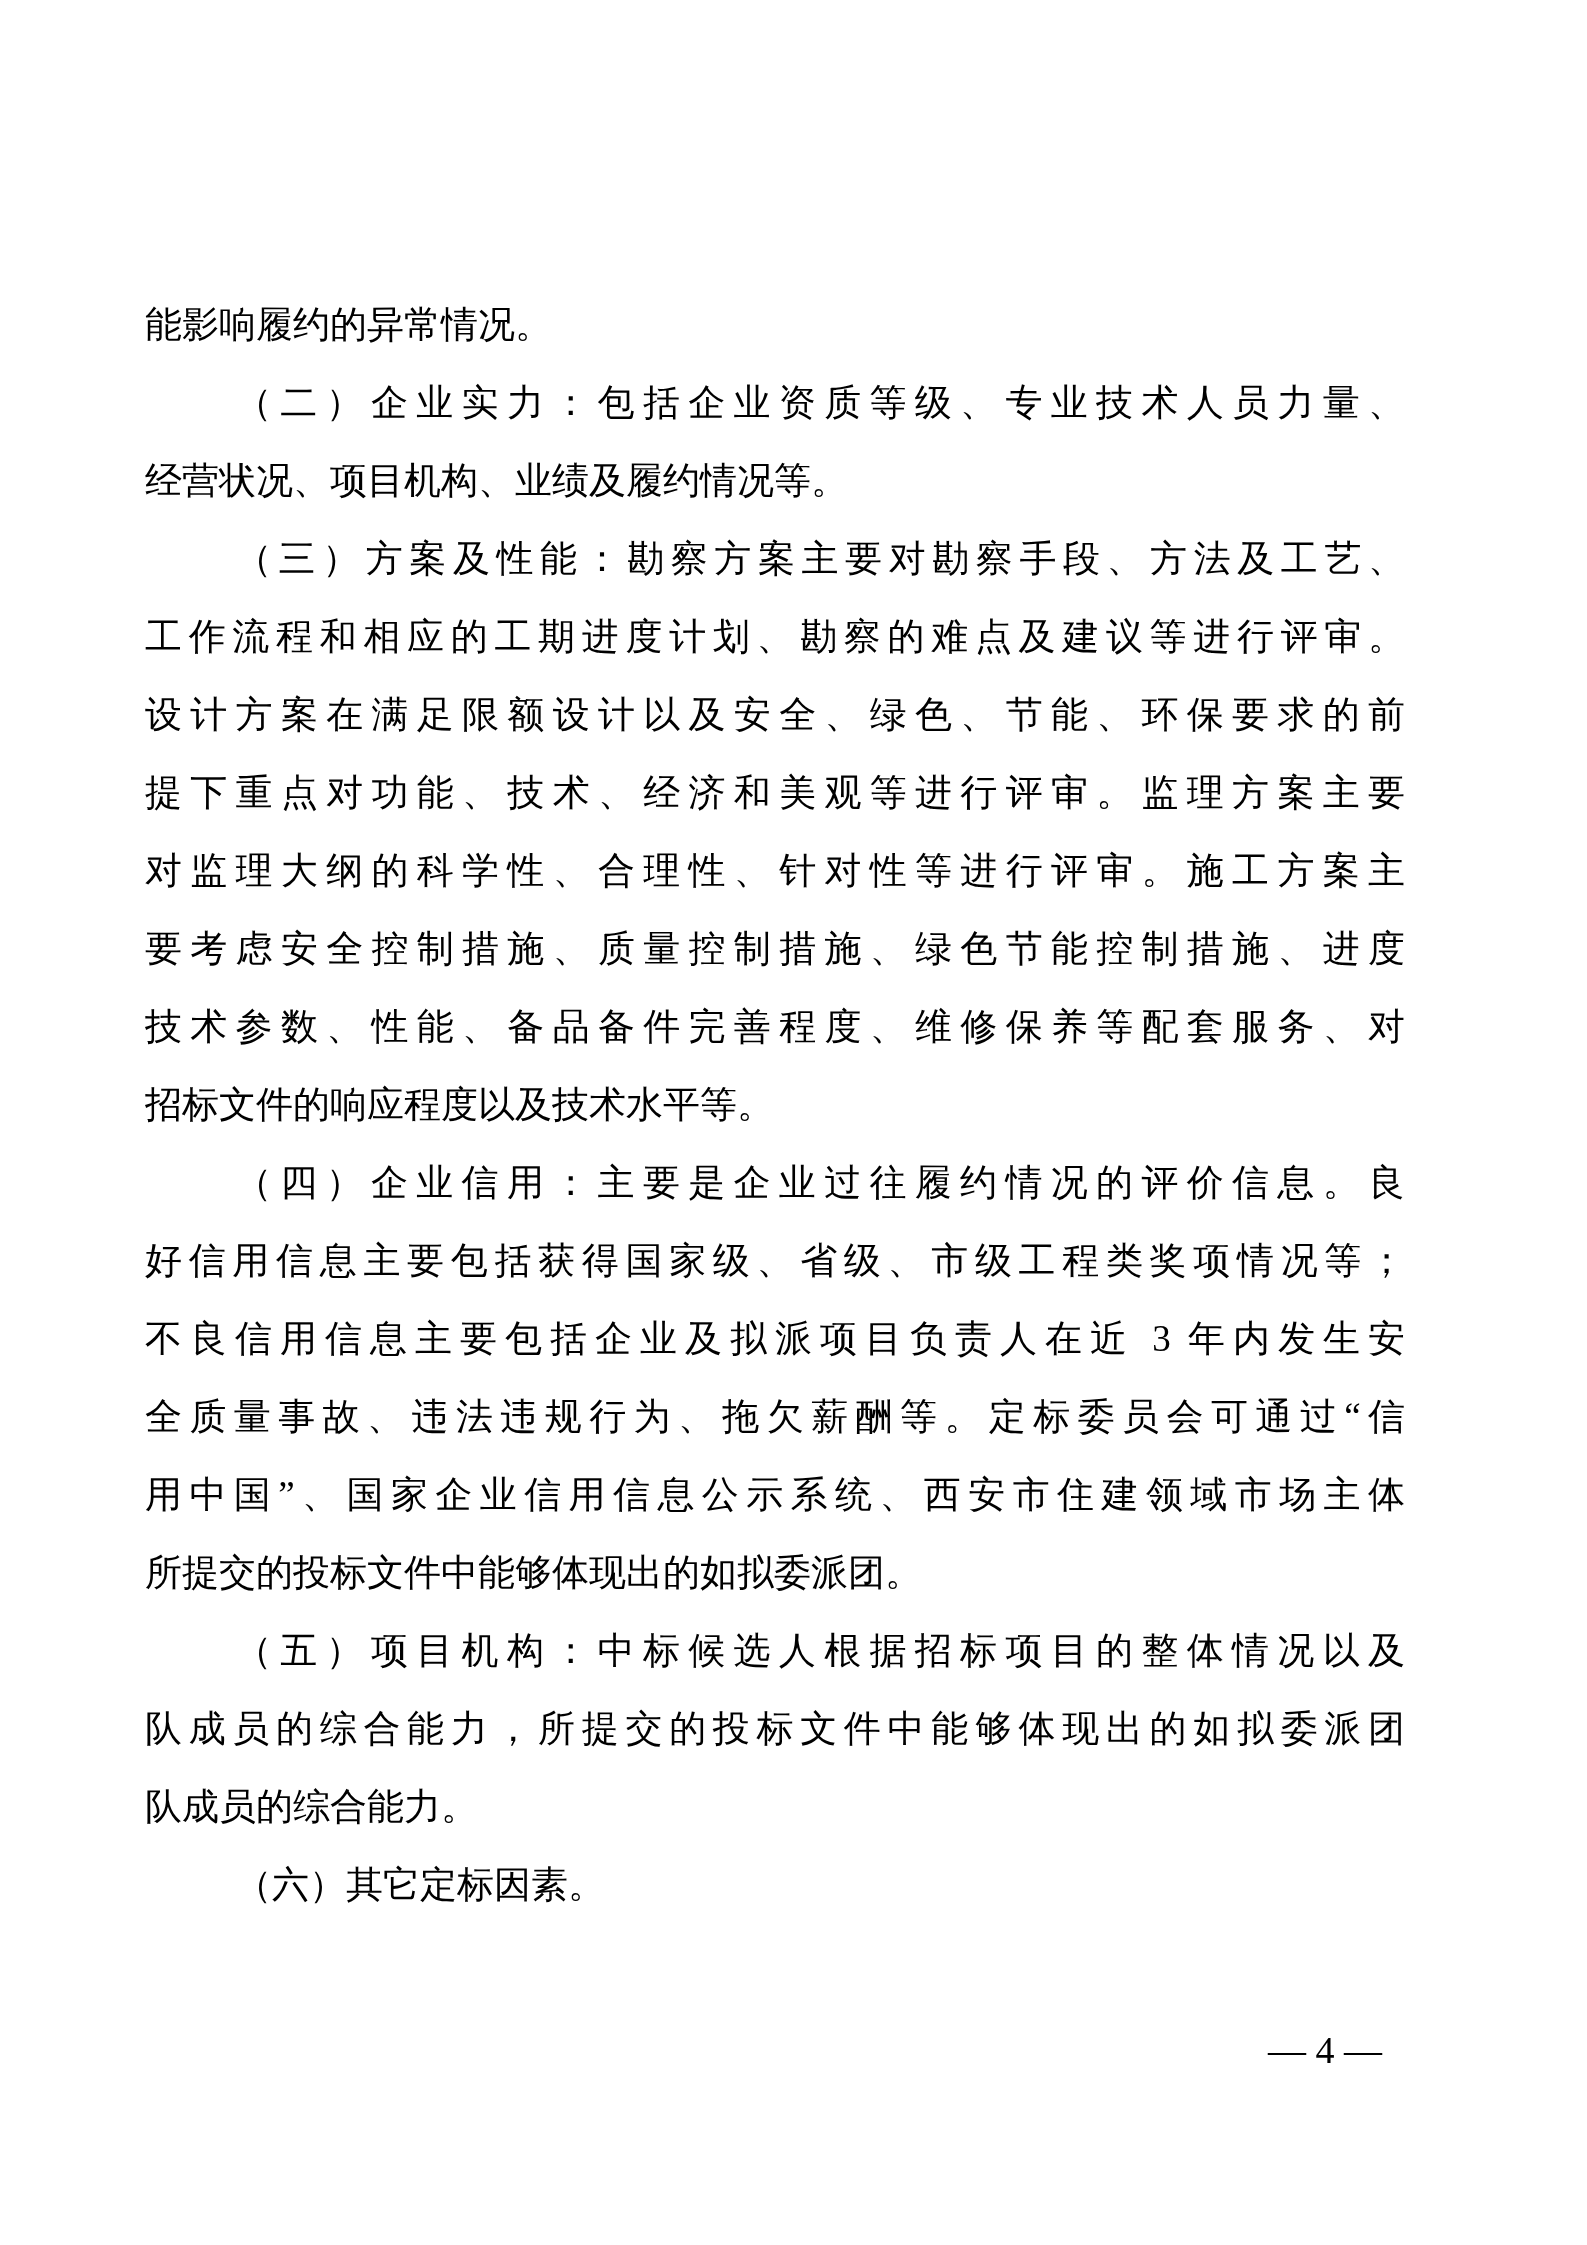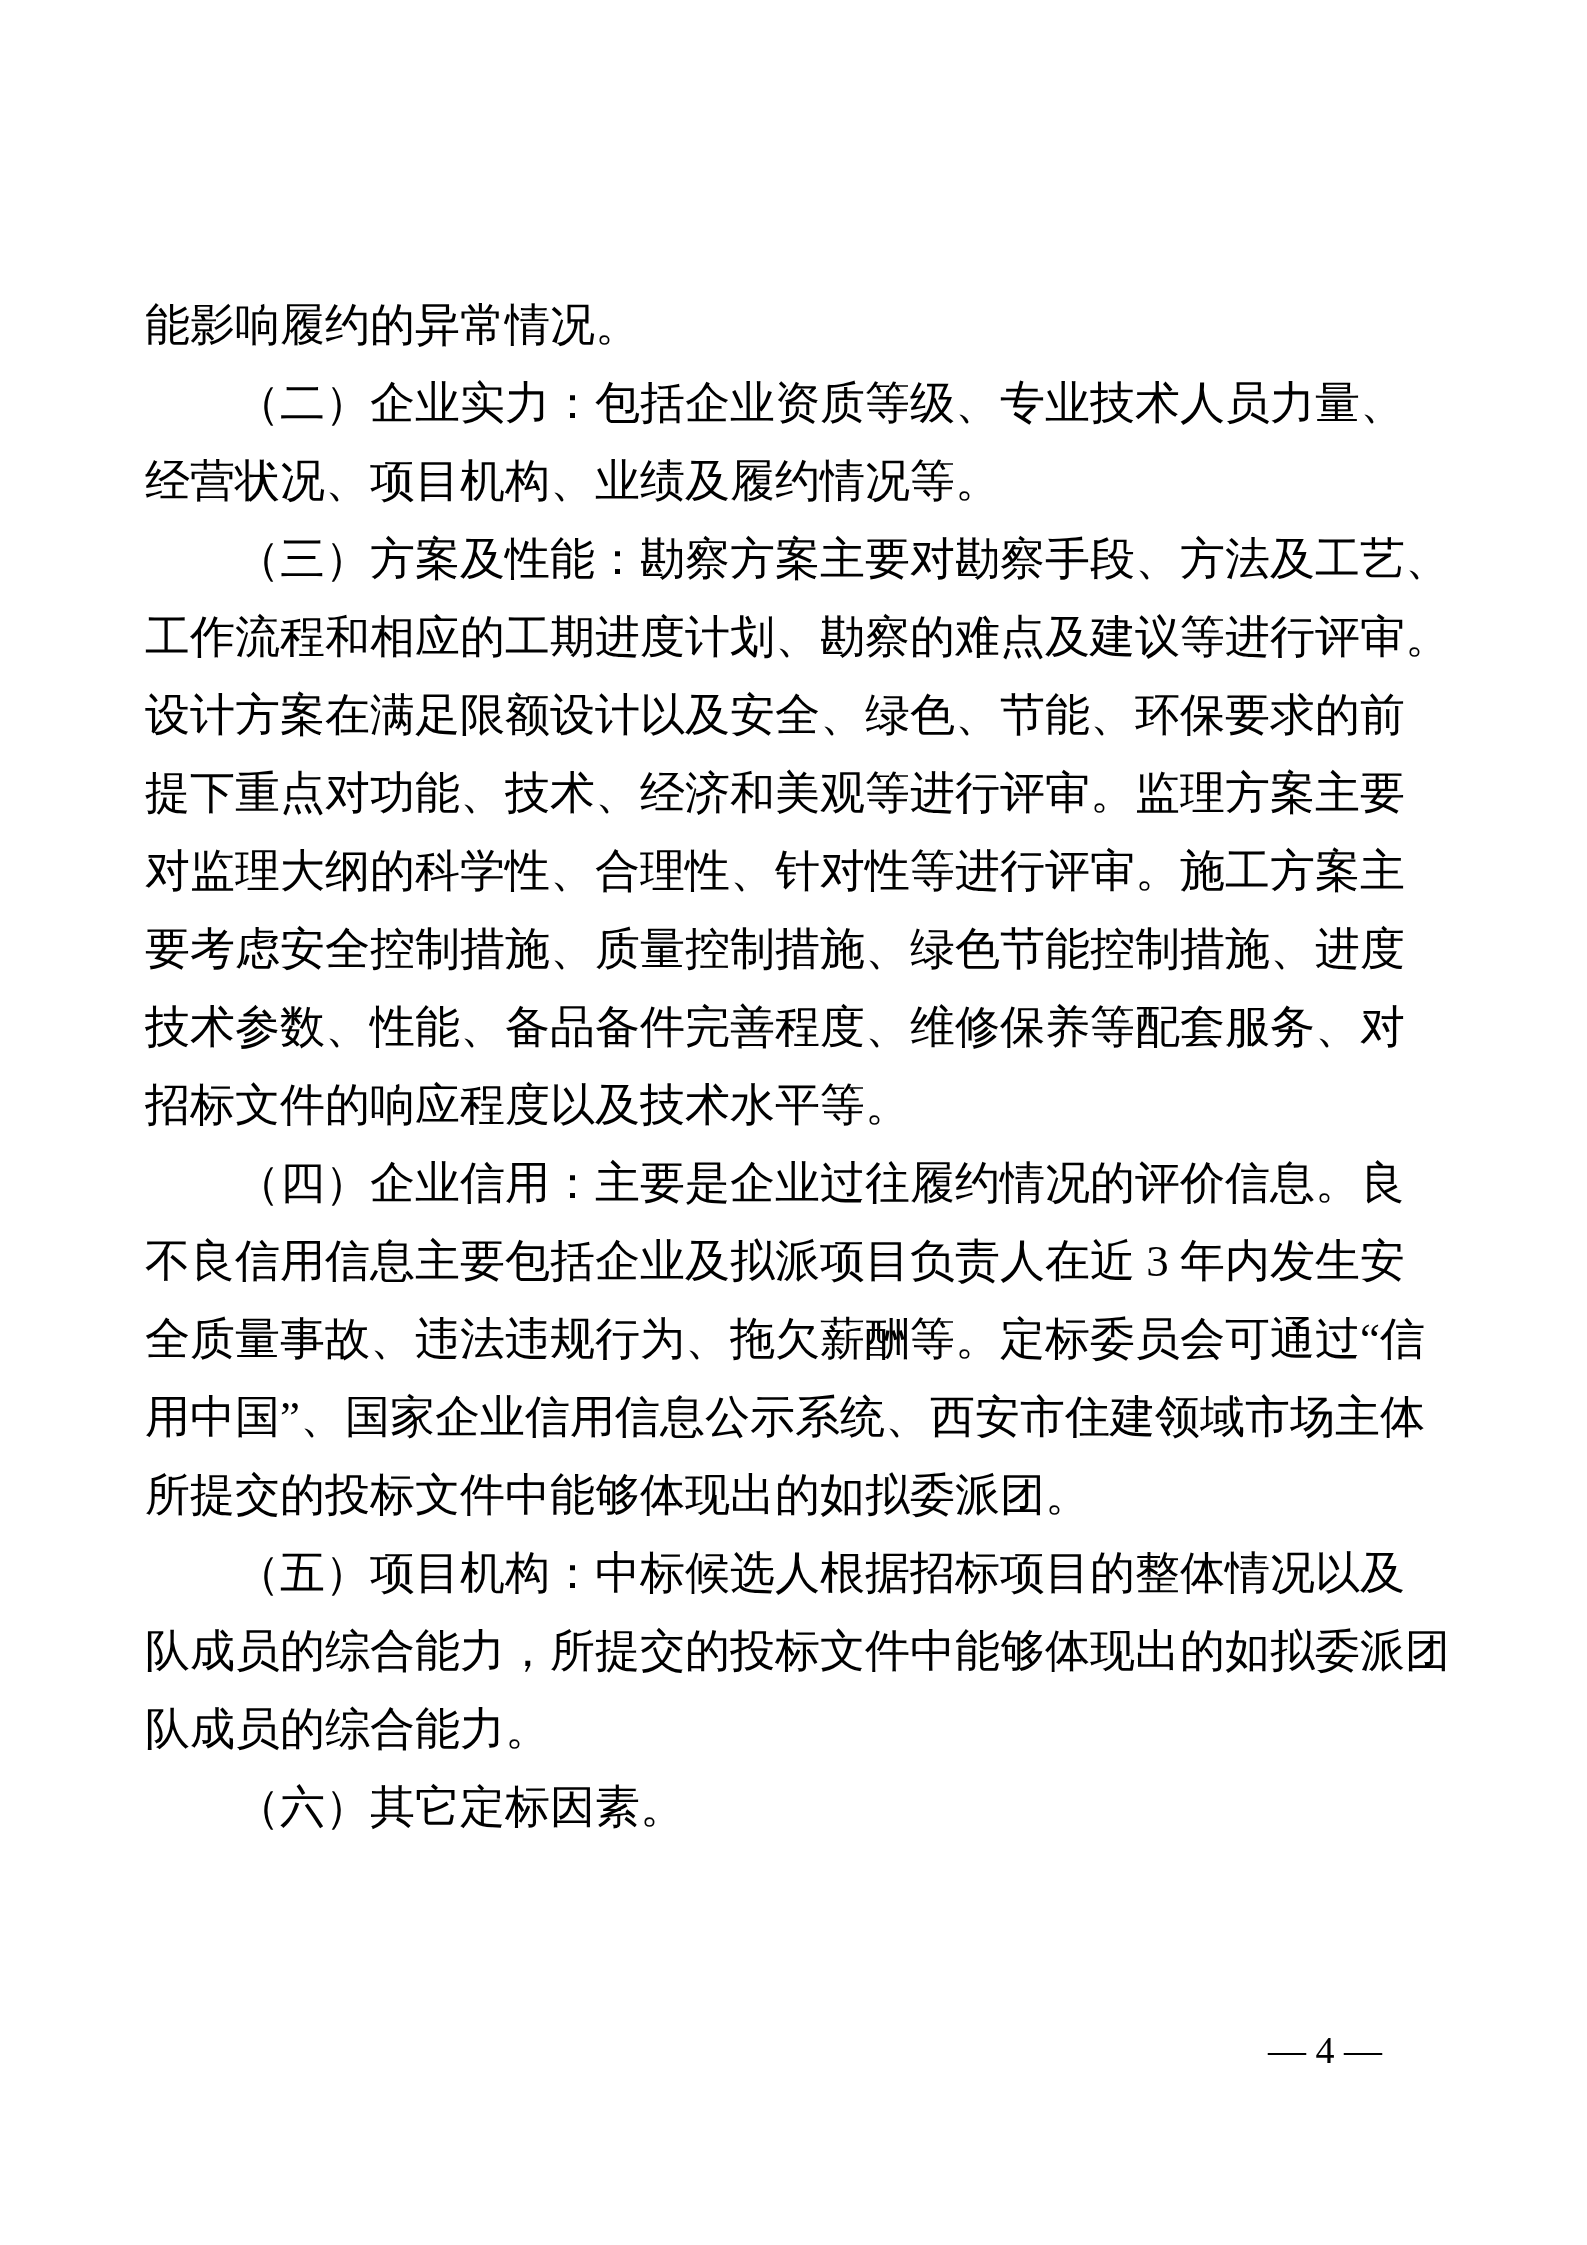--- a/index.html
+++ b/index.html
@@ -15,21 +15,21 @@
     inset: 0;
     background: #ffffff;
     color: #000000;
     overflow: hidden;
   }
   .doc-body {
     position: absolute;
     left: 145px;
     top: 286px;
     width: 1260px;
-    font-size: 45px;
+    font-size: 37px;
     line-height: 78px;
     color: #000000;
     letter-spacing: 0;
   }
   .ln {
     height: 78px;
     white-space: nowrap;
     text-align: justify;
     text-align-last: justify;
     text-justify: inter-character;
@@ -62,20 +62,21 @@
     <div class="ln end">经营状况、项目机构、业绩及履约情况等。</div>
     <div class="ln ind">（三）方案及性能：勘察方案主要对勘察手段、方法及工艺、</div>
     <div class="ln">工作流程和相应的工期进度计划、勘察的难点及建议等进行评审。</div>
     <div class="ln">设计方案在满足限额设计以及安全、绿色、节能、环保要求的前</div>
     <div class="ln">提下重点对功能、技术、经济和美观等进行评审。监理方案主要</div>
     <div class="ln">对监理大纲的科学性、合理性、针对性等进行评审。施工方案主</div>
     <div class="ln">要考虑安全控制措施、质量控制措施、绿色节能控制措施、进度</div>
     <div class="ln">技术参数、性能、备品备件完善程度、维修保养等配套服务、对</div>
     <div class="ln end">招标文件的响应程度以及技术水平等。</div>
     <div class="ln ind">（四）企业信用：主要是企业过往履约情况的评价信息。良</div>
+    <div class="ln">好信用信息主要包括获得国家级、省级、市级工程类奖项情况等；</div>
     <div class="ln">不良信用信息主要包括企业及拟派项目负责人在近 3 年内发生安</div>
     <div class="ln">全质量事故、违法违规行为、拖欠薪酬等。定标委员会可通过“信</div>
     <div class="ln">用中国”、国家企业信用信息公示系统、西安市住建领域市场主体</div>
     <div class="ln end">所提交的投标文件中能够体现出的如拟委派团。</div>
     <div class="ln ind">（五）项目机构：中标候选人根据招标项目的整体情况以及</div>
     <div class="ln">队成员的综合能力，所提交的投标文件中能够体现出的如拟委派团</div>
     <div class="ln end">队成员的综合能力。</div>
     <div class="ln ind end">（六）其它定标因素。</div>
   </div>
   <div class="pagenum">— 4 —</div>

